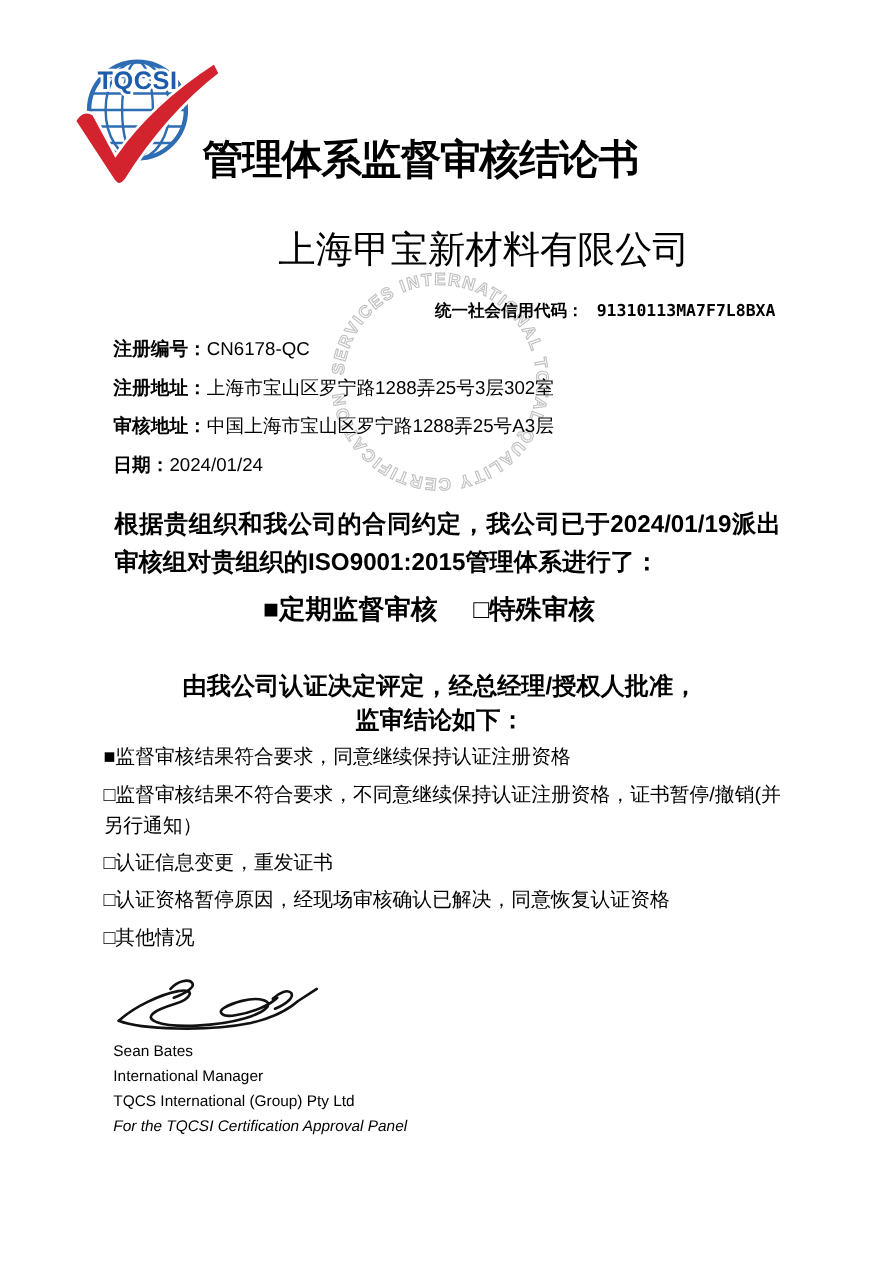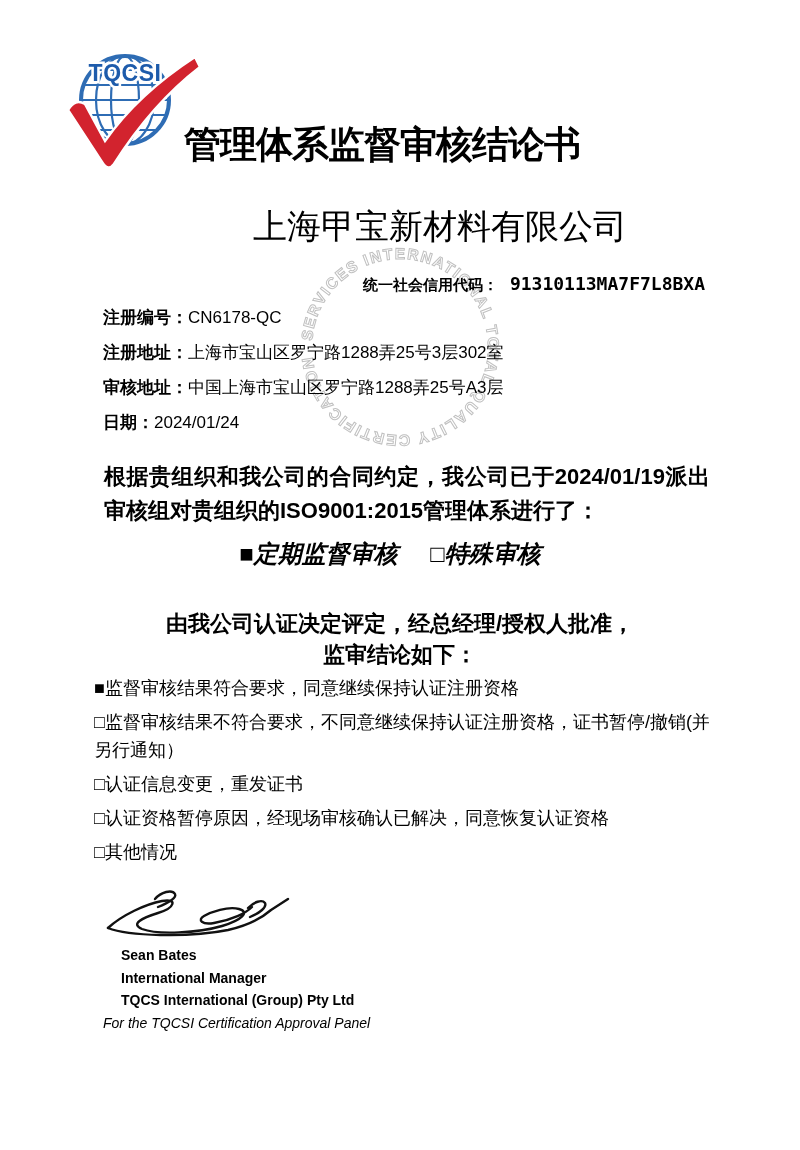--- a/index.html
+++ b/index.html
@@ -20,53 +20,52 @@
   .doc-title{
     left:184px;top:120px;font-size:37px;font-weight:bold;letter-spacing:-1px;
     white-space:nowrap;
   }
   .company-name{
     left:253px;top:204px;font-size:34px;font-weight:normal;white-space:nowrap;text-align:right;
   }
   .credit-line{
     right:95px;top:273px;font-size:15px;font-weight:bold;white-space:nowrap;
   }
-  .credit-line .val{margin-left:12px;font-family:"DejaVu Sans Mono","Liberation Mono",monospace;font-size:18px;}
+  .credit-line .val{margin-left:12px;font-family:"DejaVu Sans Mono","Liberation Mono",monospace;font-size:15px;}
 
   
   .info-block{left:103px;top:306px;font-size:17px;font-weight:bold;}
   .info-row{height:35px;white-space:nowrap;}
   .info-row .val{font-weight:normal;}
 
   
   .main-paragraph{
     left:104px;top:460px;width:606px;font-size:22px;line-height:34px;
     font-weight:700;text-align:justify;
   }
   .audit-type-line{
     left:0;top:538px;width:780px;text-align:center;font-size:24px;font-weight:600;
     white-space:nowrap;
-    font-style:italic;
   }
   .audit-type-line .opt2{margin-left:26px;}
 
   .decision-block{
     left:0;top:608px;width:800px;text-align:center;font-size:22px;line-height:31px;
     font-weight:600;
   }
 
   
   .conclusion-list{left:94px;top:674px;width:628px;font-size:18px;line-height:28px;}
   .opt{margin-bottom:6px;}
   .box{display:inline;}
 
   
   #signature-svg{left:98px;top:884px;}
   .footer-block{left:103px;top:944px;font-size:14px;line-height:22.5px;}
-  .footer-block .b{font-weight:bold;margin-left:18px;}
+  .footer-block .b{font-weight:normal;}
   .footer-block .i{font-style:italic;}
 </style>
 </head>
 <body>
 
 <svg id="watermark-svg" class="abs" width="244" height="226" viewBox="0 0 244 226">
   <defs>
     <path id="wm-circle" d="M 34 109 A 88 88 0 1 1 210 109 A 88 88 0 1 1 34 109" fill="none"></path>
   </defs>
   <text font-size="15.5" font-weight="bold" letter-spacing="2" fill="#ffffff" stroke-width="1" style="font-family:'Liberation Sans',sans-serif;" stroke="#c0c0c0">

